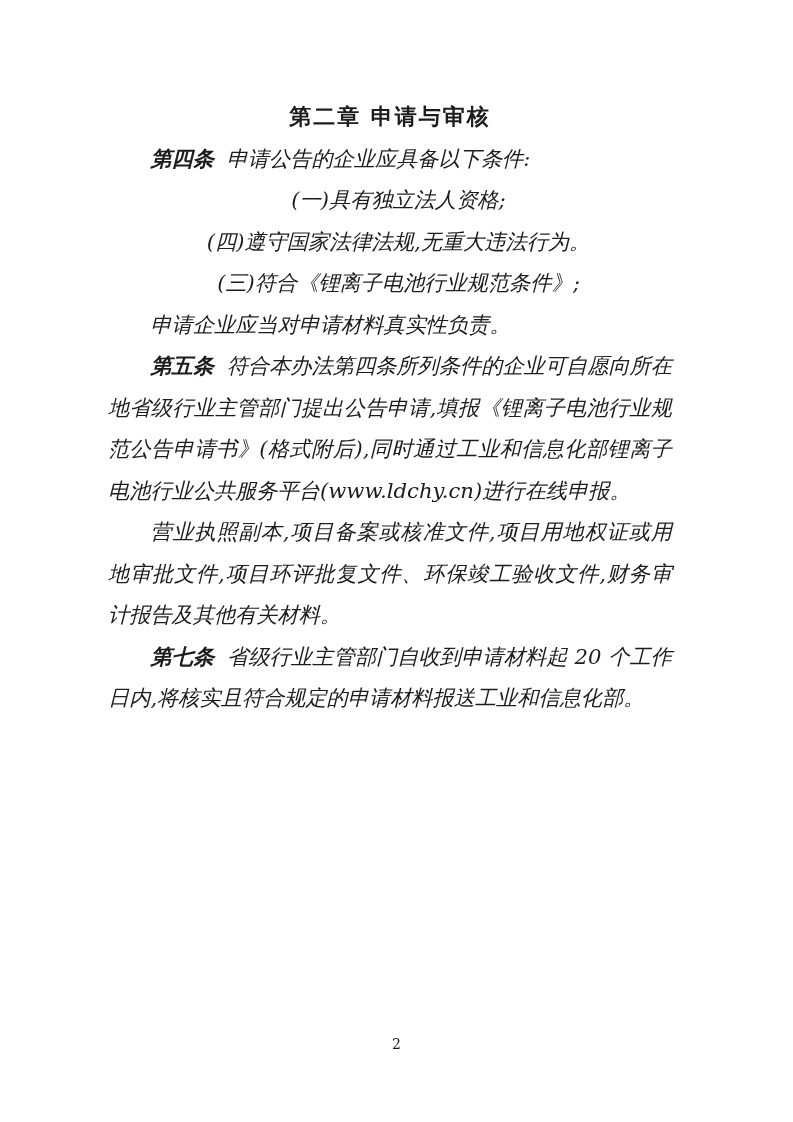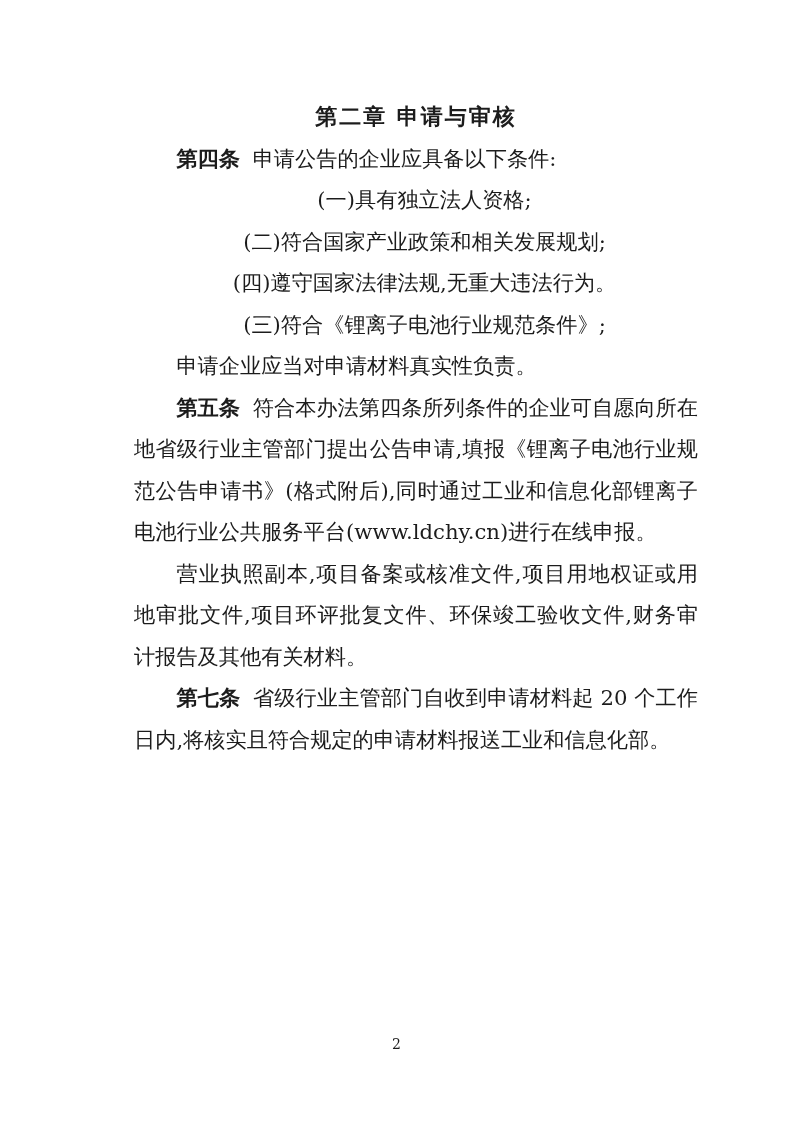--- a/index.html
+++ b/index.html
@@ -16,40 +16,41 @@
   }
   .page {
     position: absolute;
     left: 0; top: 0;
     width: 793px;
     height: 1122px;
     background: #ffffff;
   }
   .doc-body {
     position: absolute;
-    left: 134px;
+    left: 108px;
     top: 0;
     width: 564px;
     padding-top: 96px;
   }
   .doc-title {
     margin: 0;
     font-size: 22px;
     font-weight: 700;
     line-height: 41.5px;
     text-align: center;
     letter-spacing: 2px;
   }
   .para {
     margin: 0;
     font-size: 21.2px;
     line-height: 41.5px;
     text-align: justify;
     text-indent: 2em;
     word-break: break-all;
+    font-style: italic;
   }
   .para.kind-list {
     text-indent: 0.8em;
     text-align: center;
   }
   .article-label {
     font-weight: 700;
     margin-right: 0.6em;
   }
   .page-number {
@@ -65,21 +66,20 @@
 </style>
 </head>
 <body>
 
 <div class="page">
   <div class="doc-body">
     <h1 class="doc-title">第二章 申请与审核</h1>
     <div id="paragraphs">
         <p class="para kind-article"><span class="article-label">第四条</span><span>申请公告的企业应具备以下条件:</span></p>
         <p class="para kind-list"><span>(一)具有独立法人资格;</span></p>
-        <p class="para kind-list"><span>(二)符合国家产业政策和相关发展规划;</span></p>
         <p class="para kind-list"><span>(四)遵守国家法律法规,无重大违法行为。</span></p>
         <p class="para kind-list"><span>(三)符合《锂离子电池行业规范条件》;</span></p>
         <p class="para kind-body"><span>申请企业应当对申请材料真实性负责。</span></p>
         <p class="para kind-article"><span class="article-label">第五条</span><span>符合本办法第四条所列条件的企业可自愿向所在地省级行业主管部门提出公告申请,填报《锂离子电池行业规范公告申请书》(格式附后),同时通过工业和信息化部锂离子电池行业公共服务平台(www.ldchy.cn)进行在线申报。</span></p>
         <p class="para kind-body"><span>营业执照副本,项目备案或核准文件,项目用地权证或用地审批文件,项目环评批复文件、环保竣工验收文件,财务审计报告及其他有关材料。</span></p>
         <p class="para kind-article"><span class="article-label">第七条</span><span>省级行业主管部门自收到申请材料起 20 个工作日内,将核实且符合规定的申请材料报送工业和信息化部。</span></p>
       </div>
   </div>
   <div class="page-number">2</div>
 </div>

